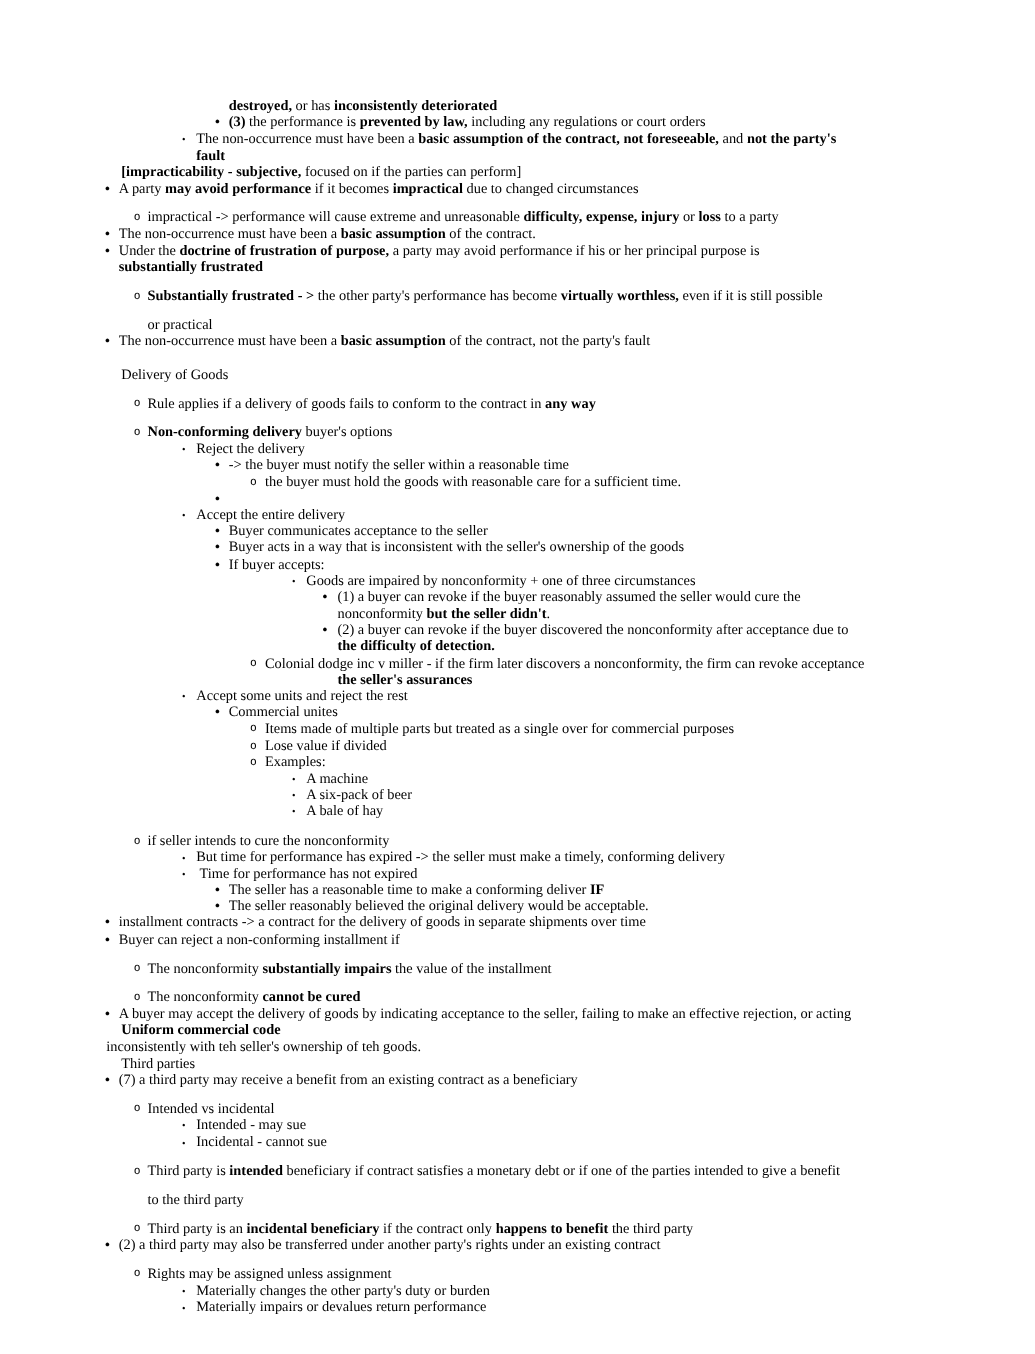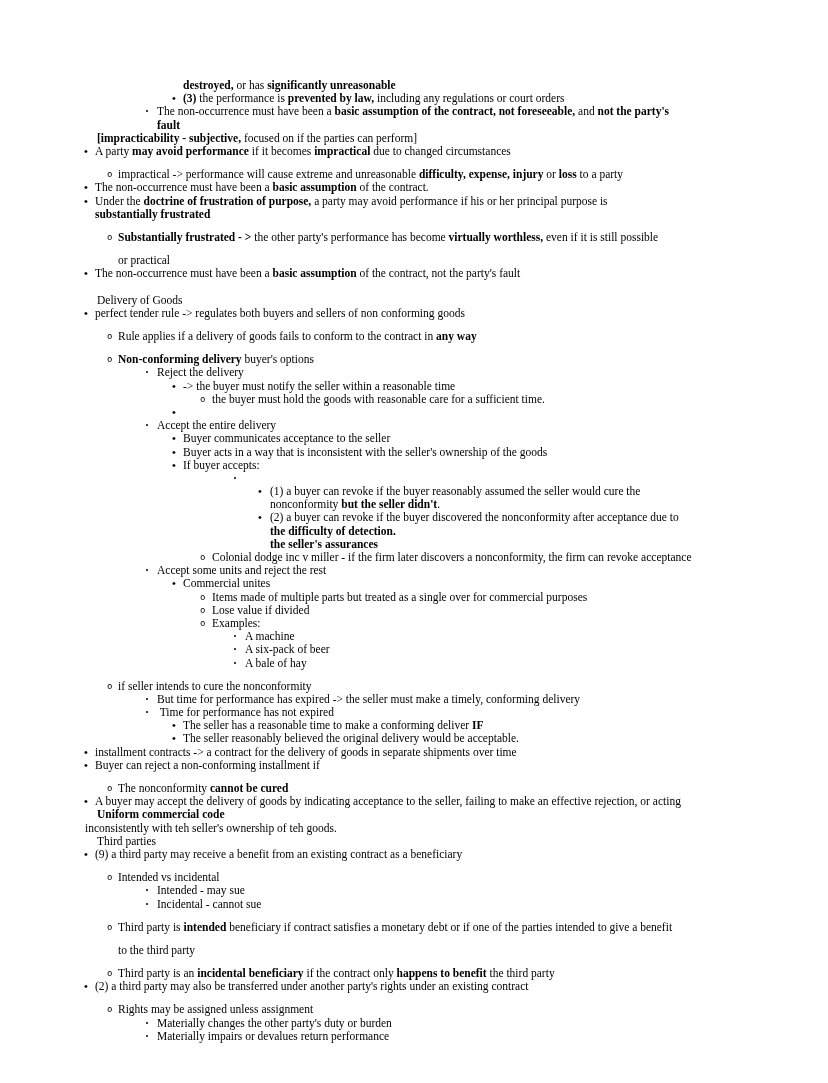--- a/index.html
+++ b/index.html
@@ -45,74 +45,74 @@
     font-family: "DejaVu Sans Mono", monospace;
     font-size: 9px;
     position: relative; top: -1px;
   }
   .bullet.dot::before { content: "\00B7"; font-weight: bold; font-size: 12px; }
 </style>
 </head>
 <body>
 
 <div class="page">
-    <div class="line lv4"><span class="seg b">destroyed,</span><span class="seg"> or has </span><span class="seg b">significantly unreasonable</span></div>
+    <div class="line lv4"><span class="seg b">destroyed,</span><span class="seg"> or has </span><span class="seg b">inconsistently deteriorated</span></div>
     <div class="line lv4"><span class="bullet disc"></span><span class="seg b">(3)</span><span class="seg"> the performance is </span><span class="seg b">prevented by law,</span><span class="seg"> including any regulations or court orders</span></div>
     <div class="line lv3"><span class="bullet dot"></span><span class="seg">The non-occurrence must have been a </span><span class="seg b">basic assumption of the contract, not foreseeable,</span><span class="seg"> and </span><span class="seg b">not the party's</span></div>
     <div class="line lv3"><span class="seg b">fault</span></div>
     <div class="line lv0"><span class="seg b">[impracticability - subjective,</span><span class="seg"> focused on if the parties can perform]</span></div>
     <div class="line lv1"><span class="bullet disc"></span><span class="seg">A party </span><span class="seg b">may avoid performance</span><span class="seg"> if it becomes </span><span class="seg b">impractical</span><span class="seg"> due to changed circumstances</span></div>
     <div class="line lv2"><span class="bullet circle"></span><span class="seg">impractical -&gt; performance will cause extreme and unreasonable </span><span class="seg b">difficulty, expense, injury</span><span class="seg"> or </span><span class="seg b">loss</span><span class="seg"> to a party</span></div>
     <div class="line lv1"><span class="bullet disc"></span><span class="seg">The non-occurrence must have been a </span><span class="seg b">basic assumption</span><span class="seg"> of the contract.</span></div>
     <div class="line lv1"><span class="bullet disc"></span><span class="seg">Under the </span><span class="seg b">doctrine of frustration of purpose,</span><span class="seg"> a party may avoid performance if his or her principal purpose is</span></div>
     <div class="line lv1"><span class="seg b">substantially frustrated</span></div>
     <div class="line lv2"><span class="bullet circle"></span><span class="seg b">Substantially frustrated - &gt;</span><span class="seg"> the other party's performance has become </span><span class="seg b">virtually worthless,</span><span class="seg"> even if it is still possible</span></div>
     <div class="line lv2"><span class="seg">or practical</span></div>
     <div class="line lv1"><span class="bullet disc"></span><span class="seg">The non-occurrence must have been a </span><span class="seg b">basic assumption</span><span class="seg"> of the contract, not the party's fault</span></div>
     <div class="line blank"></div>
     <div class="line lv0"><span class="seg">Delivery of Goods</span></div>
-    <div class="line lv1"><span class="bullet disc"></span><span class="seg">perfect tender rule -&gt; regulates both buyers and sellers of non conforming goods</span></div>
     <div class="line lv2"><span class="bullet circle"></span><span class="seg">Rule applies if a delivery of goods fails to conform to the contract in </span><span class="seg b">any way</span></div>
     <div class="line lv2"><span class="bullet circle"></span><span class="seg b">Non-conforming delivery</span><span class="seg"> buyer's options</span></div>
     <div class="line lv3"><span class="bullet dot"></span><span class="seg">Reject the delivery</span></div>
     <div class="line lv4"><span class="bullet disc"></span><span class="seg">-&gt; the buyer must notify the seller within a reasonable time</span></div>
     <div class="line lv5"><span class="bullet circle"></span><span class="seg">the buyer must hold the goods with reasonable care for a sufficient time.</span></div>
     <div class="line lv4"><span class="bullet disc"></span></div>
     <div class="line lv3"><span class="bullet dot"></span><span class="seg">Accept the entire delivery</span></div>
     <div class="line lv4"><span class="bullet disc"></span><span class="seg">Buyer communicates acceptance to the seller</span></div>
     <div class="line lv4"><span class="bullet disc"></span><span class="seg">Buyer acts in a way that is inconsistent with the seller's ownership of the goods</span></div>
     <div class="line lv4"><span class="bullet disc"></span><span class="seg">If buyer accepts:</span></div>
-    <div class="line lv6"><span class="bullet dot"></span></div>
+    <div class="line lv6"><span class="bullet dot"></span><span class="seg">Goods are impaired by nonconformity + one of three circumstances</span></div>
     <div class="line lv7"><span class="bullet disc"></span><span class="seg">(1) a buyer can revoke if the buyer reasonably assumed the seller would cure the</span></div>
     <div class="line lv7"><span class="seg">nonconformity </span><span class="seg b">but the seller didn't</span><span class="seg">.</span></div>
     <div class="line lv7"><span class="bullet disc"></span><span class="seg">(2) a buyer can revoke if the buyer discovered the nonconformity after acceptance due to</span></div>
     <div class="line lv7"><span class="seg b">the difficulty of detection.</span></div>
+    <div class="line lv5"><span class="bullet circle"></span><span class="seg">Colonial dodge inc v miller - if the firm later discovers a nonconformity, the firm can revoke acceptance</span></div>
     <div class="line lv7"><span class="seg b">the seller's assurances</span></div>
-    <div class="line lv5"><span class="bullet circle"></span><span class="seg">Colonial dodge inc v miller - if the firm later discovers a nonconformity, the firm can revoke acceptance</span></div>
     <div class="line lv3"><span class="bullet dot"></span><span class="seg">Accept some units and reject the rest</span></div>
     <div class="line lv4"><span class="bullet disc"></span><span class="seg">Commercial unites</span></div>
     <div class="line lv5"><span class="bullet circle"></span><span class="seg">Items made of multiple parts but treated as a single over for commercial purposes</span></div>
     <div class="line lv5"><span class="bullet circle"></span><span class="seg">Lose value if divided</span></div>
     <div class="line lv5"><span class="bullet circle"></span><span class="seg">Examples:</span></div>
     <div class="line lv6"><span class="bullet dot"></span><span class="seg">A machine</span></div>
     <div class="line lv6"><span class="bullet dot"></span><span class="seg">A six-pack of beer</span></div>
     <div class="line lv6"><span class="bullet dot"></span><span class="seg">A bale of hay</span></div>
     <div class="line lv2"><span class="bullet circle"></span><span class="seg">if seller intends to cure the nonconformity</span></div>
     <div class="line lv3"><span class="bullet dot"></span><span class="seg">But time for performance has expired -&gt; the seller must make a timely, conforming delivery</span></div>
     <div class="line lv3"><span class="bullet dot"></span><span class="seg"> Time for performance has not expired</span></div>
     <div class="line lv4"><span class="bullet disc"></span><span class="seg">The seller has a reasonable time to make a conforming deliver </span><span class="seg b">IF</span></div>
     <div class="line lv4"><span class="bullet disc"></span><span class="seg">The seller reasonably believed the original delivery would be acceptable.</span></div>
     <div class="line lv1"><span class="bullet disc"></span><span class="seg">installment contracts -&gt; a contract for the delivery of goods in separate shipments over time</span></div>
     <div class="line lv1"><span class="bullet disc"></span><span class="seg">Buyer can reject a non-conforming installment if</span></div>
+    <div class="line lv2"><span class="bullet circle"></span><span class="seg">The nonconformity </span><span class="seg b">substantially impairs</span><span class="seg"> the value of the installment</span></div>
     <div class="line lv2"><span class="bullet circle"></span><span class="seg">The nonconformity </span><span class="seg b">cannot be cured</span></div>
     <div class="line lv1"><span class="bullet disc"></span><span class="seg">A buyer may accept the delivery of goods by indicating acceptance to the seller, failing to make an effective rejection, or acting</span></div>
     <div class="line lv0"><span class="seg b">Uniform commercial code</span></div>
     <div class="line lv0" style="padding-left: 4px;"><span class="seg">inconsistently with teh seller's ownership of teh goods.</span></div>
     <div class="line lv0"><span class="seg">Third parties</span></div>
-    <div class="line lv1"><span class="bullet disc"></span><span class="seg">(9) a third party may receive a benefit from an existing contract as a beneficiary</span></div>
+    <div class="line lv1"><span class="bullet disc"></span><span class="seg">(7) a third party may receive a benefit from an existing contract as a beneficiary</span></div>
     <div class="line lv2"><span class="bullet circle"></span><span class="seg">Intended vs incidental</span></div>
     <div class="line lv3"><span class="bullet dot"></span><span class="seg">Intended - may sue</span></div>
     <div class="line lv3"><span class="bullet dot"></span><span class="seg">Incidental - cannot sue</span></div>
     <div class="line lv2"><span class="bullet circle"></span><span class="seg">Third party is </span><span class="seg b">intended</span><span class="seg"> beneficiary if contract satisfies a monetary debt or if one of the parties intended to give a benefit</span></div>
     <div class="line lv2"><span class="seg">to the third party</span></div>
     <div class="line lv2"><span class="bullet circle"></span><span class="seg">Third party is an </span><span class="seg b">incidental beneficiary</span><span class="seg"> if the contract only </span><span class="seg b">happens to benefit</span><span class="seg"> the third party</span></div>
     <div class="line lv1"><span class="bullet disc"></span><span class="seg">(2) a third party may also be transferred under another party's rights under an existing contract</span></div>
     <div class="line lv2"><span class="bullet circle"></span><span class="seg">Rights may be assigned unless assignment</span></div>
     <div class="line lv3"><span class="bullet dot"></span><span class="seg">Materially changes the other party's duty or burden</span></div>
     <div class="line lv3"><span class="bullet dot"></span><span class="seg">Materially impairs or devalues return performance</span></div>

